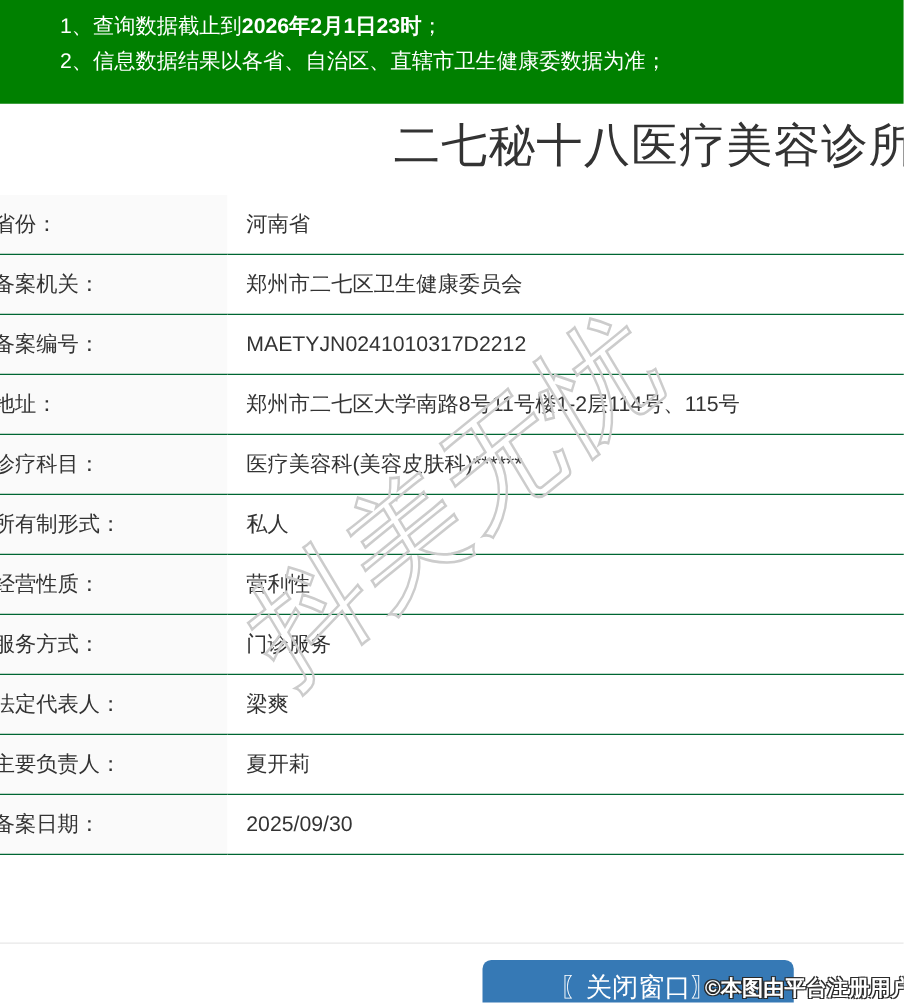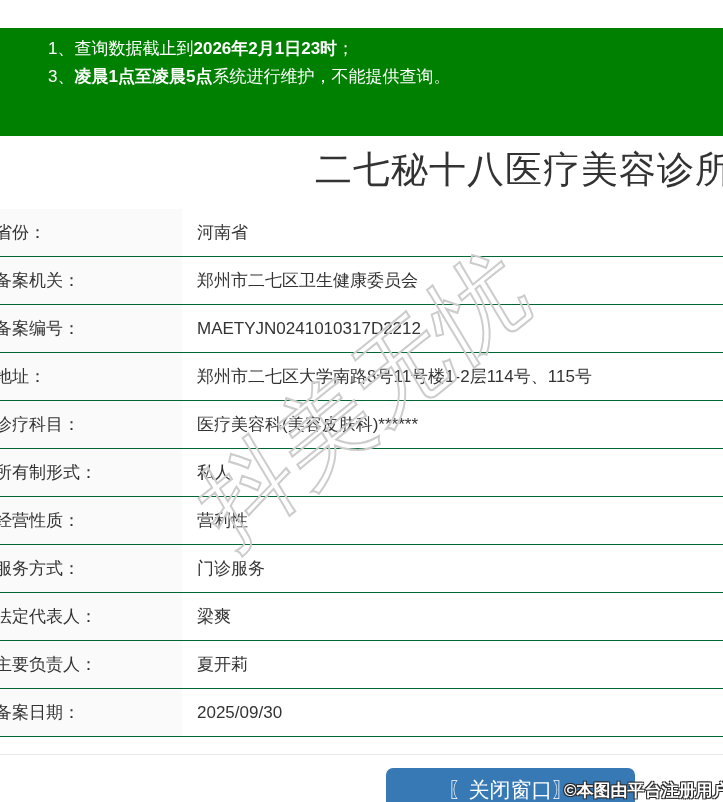--- a/index.html
+++ b/index.html
@@ -5,25 +5,24 @@
   * { box-sizing: border-box; margin: 0; padding: 0; }
   html, body {
     width: 723px; height: 802px;
     background: #ffffff;
     font-family: "Liberation Sans", "DejaVu Sans", sans-serif;
     overflow: hidden;
     position: relative;
   }
   
   .notice-banner {
-    width: 723px; height: 108px;
+    width: 723px; height: 83px;
     background: #008000;
     color: #ffffff;
     padding: 7px 10px 0 48px;
-    margin-top: 28px;
   }
   .notice-item {
     font-size: 17px;
     line-height: 28px;
     white-space: nowrap;
   }
   .notice-item .bold-part { font-weight: bold; }
   
   .page-title {
     margin-top: 13px;
@@ -111,21 +110,21 @@
                  -1px 1px 0 #2a2a2a, 1px 1px 0 #2a2a2a;
     z-index: 7;
     pointer-events: none;
   }
 </style>
 </head>
 <body>
 
 <div class="notice-banner">
   <div class="notice-item"><span>1、</span><span>查询数据截止到</span><span class="bold-part">2026年2月1日23时</span><span>；</span></div>
-  <div class="notice-item"><span>3、</span><span></span><span class="bold-part">凌晨1点至凌晨5点</span><span>系统进行维护，不能提供查询。</span></div>
+  <div class="notice-item"><span>2、</span><span>信息数据结果以各省、自治区、直辖市卫生健康委数据为准；</span><span class="bold-part"></span><span></span></div>
 </div>
 
 <div class="page-title">二七秘十八医疗美容诊所</div>
 
 <table class="record-table">
   <tbody>
       <tr>
         <td class="label-cell">省份：</td>
         <td class="value-cell">河南省</td>
       </tr>

